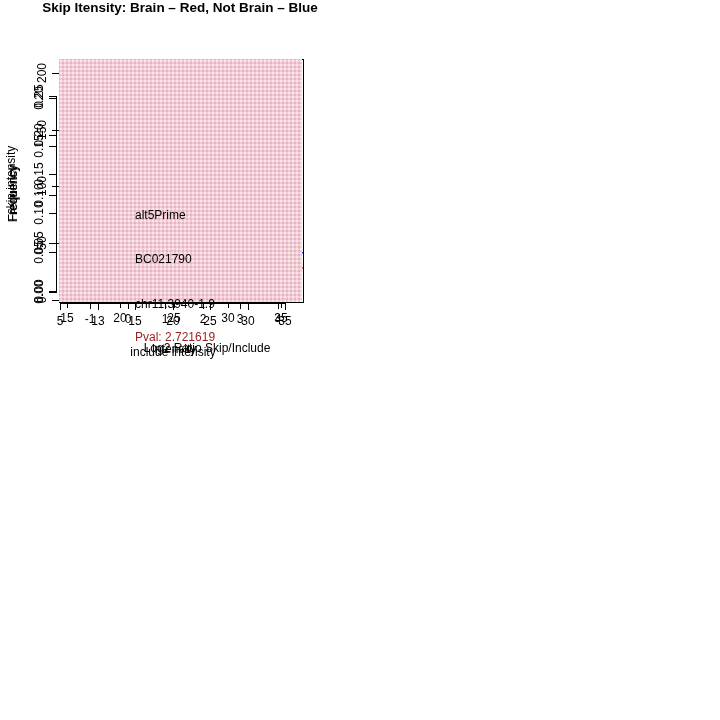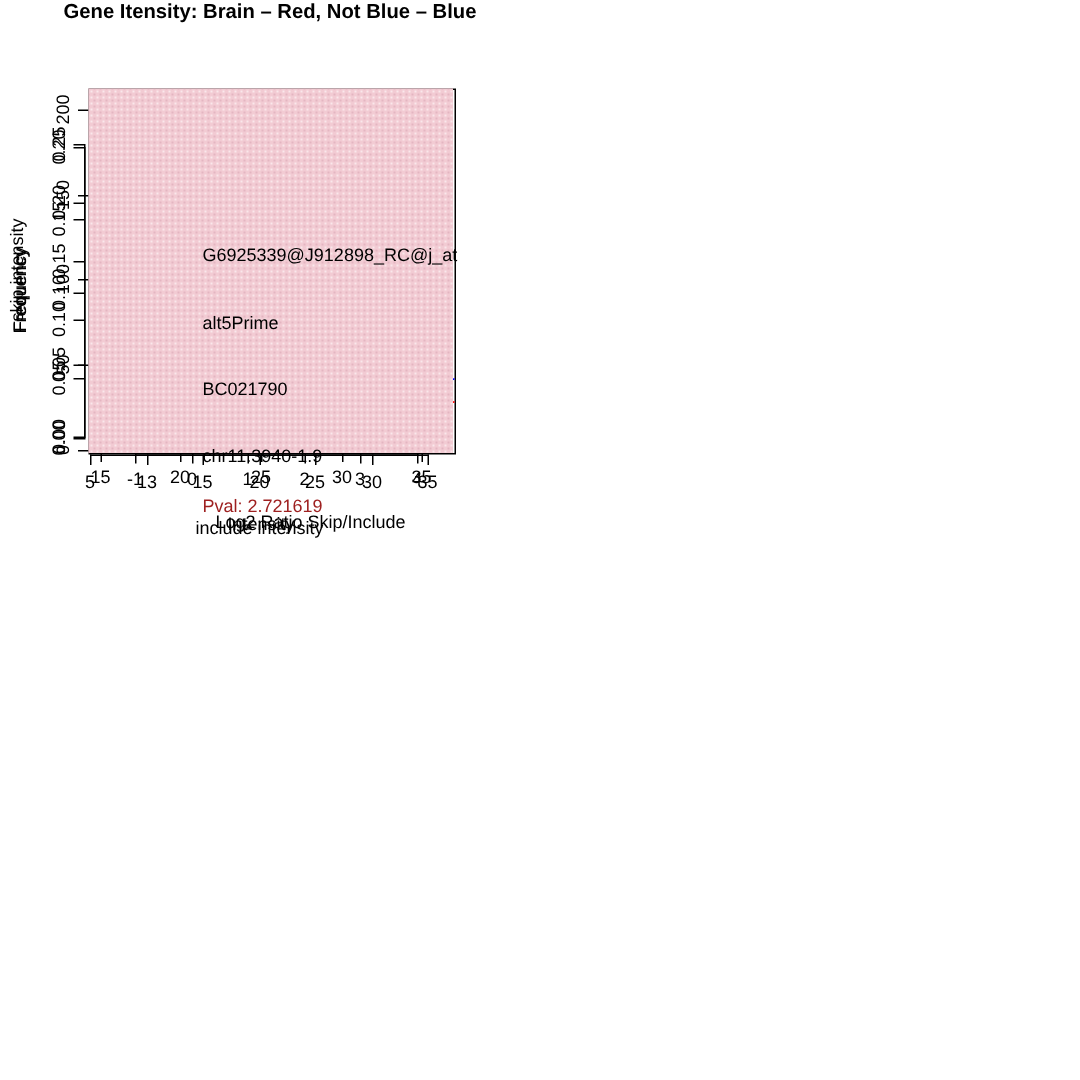--- a/index.html
+++ b/index.html
@@ -204,21 +204,21 @@
       <div class="rot" style="left: 42px; top: 243px;">50</div>
       <div class="ticky" style="left: 52px; top: 186px;"></div>
       <div class="rot" style="left: 42px; top: 186px;">100</div>
       <div class="ticky" style="left: 52px; top: 130px;"></div>
       <div class="rot" style="left: 42px; top: 130px;">150</div>
       <div class="ticky" style="left: 52px; top: 73px;"></div>
       <div class="rot" style="left: 42px; top: 73px;">200</div>
     </div>
 
   <div class="panel" id="panel-gene">
-    <div class="ptitle">Gene Itensity: Brain – Red, Not Blue – Blue</div>
+    <div class="ptitle">Skip Itensity: Brain – Red, Not Brain – Blue</div>
     <div class="plot-area" id="pa-gene" style="left:56px; top:65px; width:252px; height:227px;">
         <div class="bline" style="left: 11px; top: 226px; width: 235px;"></div>
         <div class="bar" style="left: 11px; top: 175px; width: 13px; height: 52px; background: rgb(0, 0, 255);"></div>
         <div class="bar" style="left: 23px; top: 192px; width: 13px; height: 35px; background: rgb(0, 0, 255);"></div>
         <div class="bar" style="left: 35px; top: 152px; width: 14px; height: 24px; background: rgb(255, 0, 0);"></div>
         <div class="bar overlap" style="left: 35px; top: 175px; width: 14px; height: 52px;"></div>
         <div class="bar" style="left: 48px; top: 3px; width: 13px; height: 173px; background: rgb(255, 0, 0);"></div>
         <div class="bar overlap" style="left: 48px; top: 175px; width: 13px; height: 52px;"></div>
         <div class="bar" style="left: 60px; top: 72px; width: 13px; height: 81px; background: rgb(0, 0, 255);"></div>
         <div class="bar overlap" style="left: 60px; top: 152px; width: 13px; height: 75px;"></div>
@@ -264,21 +264,20 @@
       <div class="ticky" style="left: 49px; top: 174px;"></div>
       <div class="rot" style="left: 39px; top: 174px;">0.15</div>
       <div class="ticky" style="left: 49px; top: 135px;"></div>
       <div class="rot" style="left: 39px; top: 135px;">0.20</div>
       <div class="ticky" style="left: 49px; top: 96px;"></div>
       <div class="rot" style="left: 39px; top: 96px;">0.25</div>
     </div>
 
   <div class="panel" id="panel-info">
     <div id="info-box">
-      <div class="info-line" id="info-line-1">G6925339@J912898_RC@j_at</div>
       <div class="info-line" id="info-line-2">alt5Prime</div>
       <div class="info-line" id="info-line-3">BC021790</div>
       <div class="info-line" id="info-line-4">chr11.3940-1.9</div>
       <div class="info-line" id="info-line-5">Pval: 2.721619</div>
     </div>
   </div>
 
 </div>
 
 </body></html>

